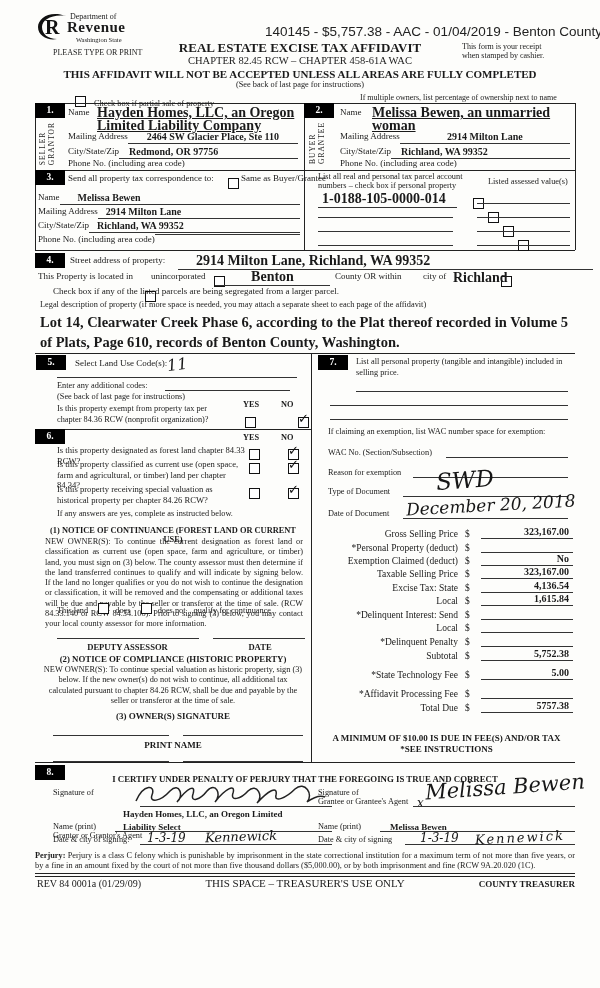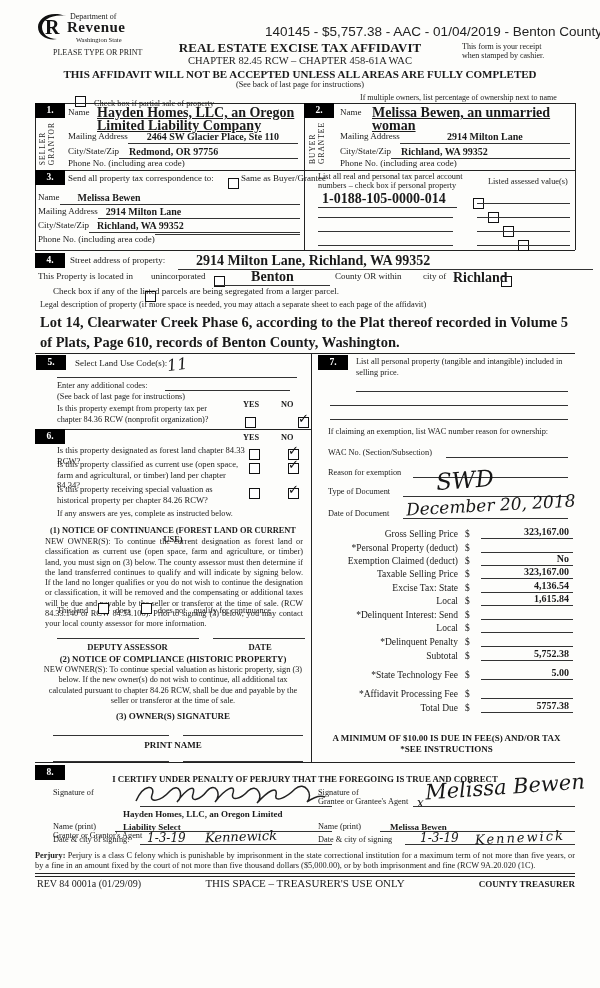--- a/index.html
+++ b/index.html
@@ -248,21 +248,21 @@
   </div>
 
   
   <div class="abs" style="left:318px;top:353px;width:257px;height:410px;">
     <div class="numb" style="left:0;top:2px;">7.</div>
     <div class="abs s85" style="left:38px;top:4px;width:212px;line-height:10.5px;">List all personal property (tangible and intangible) included in selling price.</div>
     <div class="line" style="left:38px;top:38px;width:212px;"></div>
     <div class="line" style="left:12px;top:52px;width:238px;"></div>
     <div class="line" style="left:12px;top:66px;width:238px;"></div>
 
-    <div class="abs s85" style="left:10px;top:74px;">If claiming an exemption, list WAC number reason for ownership:</div>
+    <div class="abs s85" style="left:10px;top:74px;">If claiming an exemption, list WAC number space for exemption:</div>
     <div class="abs s85" style="left:10px;top:95px;">WAC No. (Section/Subsection)</div>
     <div class="line" style="left:128px;top:104px;width:122px;"></div>
     <div class="abs s85" style="left:10px;top:115px;">Reason for exemption</div>
     <div class="line" style="left:95px;top:124px;width:155px;"></div>
 
     <div class="abs s85" style="left:10px;top:134px;">Type of Document</div>
     <div class="line" style="left:85px;top:143px;width:165px;"></div>
     <div class="abs hw" style="left:118px;top:114px;font-size:23px;transform:rotate(-4deg);">SWD</div>
 
     <div class="abs s85" style="left:10px;top:156px;">Date of Document</div>

